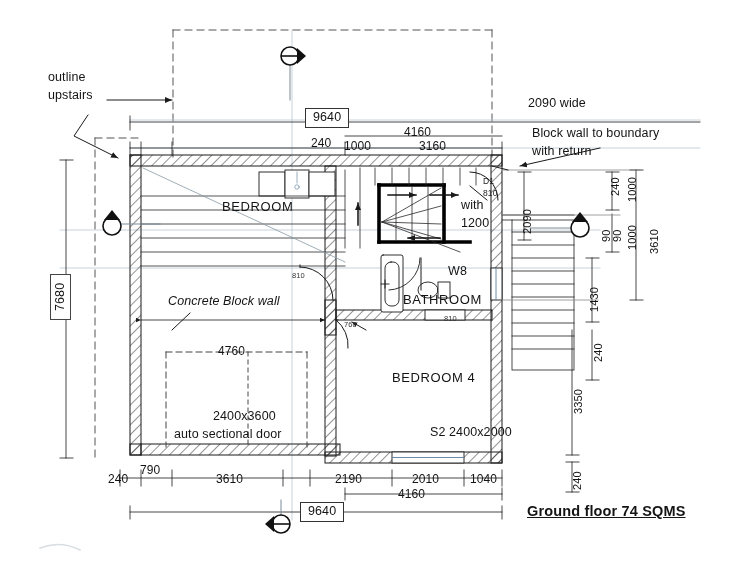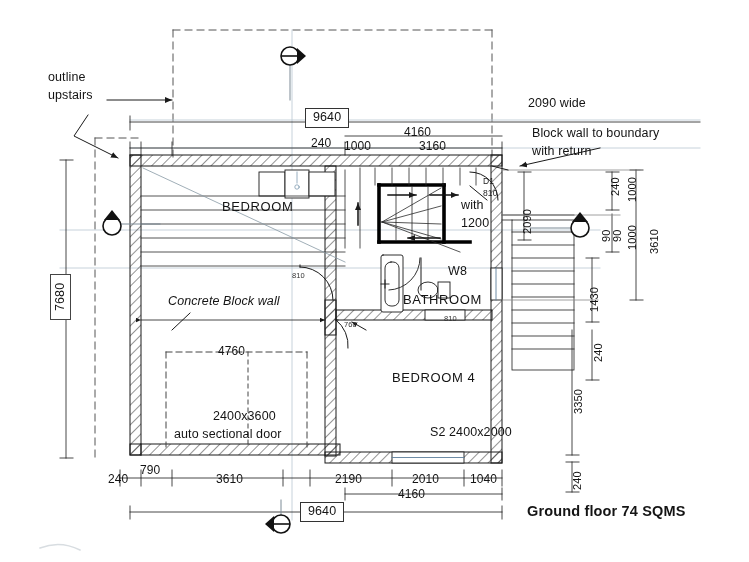--- a/index.html
+++ b/index.html
@@ -409,15 +409,15 @@
   <div class="lbl vert dimsm" style="left:611px;top:242px;">90</div>
   <div class="lbl vert dimsm" style="left:626px;top:250px;">1000</div>
   <div class="lbl vert dimsm" style="left:648px;top:254px;">3610</div>
   <div class="lbl vert dimsm" style="left:588px;top:312px;">1430</div>
   <div class="lbl vert dimsm" style="left:592px;top:362px;">240</div>
   <div class="lbl vert dimsm" style="left:572px;top:414px;">3350</div>
   <div class="lbl vert dimsm" style="left:571px;top:490px;">240</div>
 
   <div class="lbl vert dimsm" style="left:521px;top:234px;">2090</div>
 
-  <div class="lbl title" style="left:527px;top:503px;">Ground floor 74 SQMS</div>
+  <div class="lbl title" style="left:527px;top:503px;text-decoration:underline;">Ground floor 74 SQMS</div>
 
 </div>
 
 </body></html>

